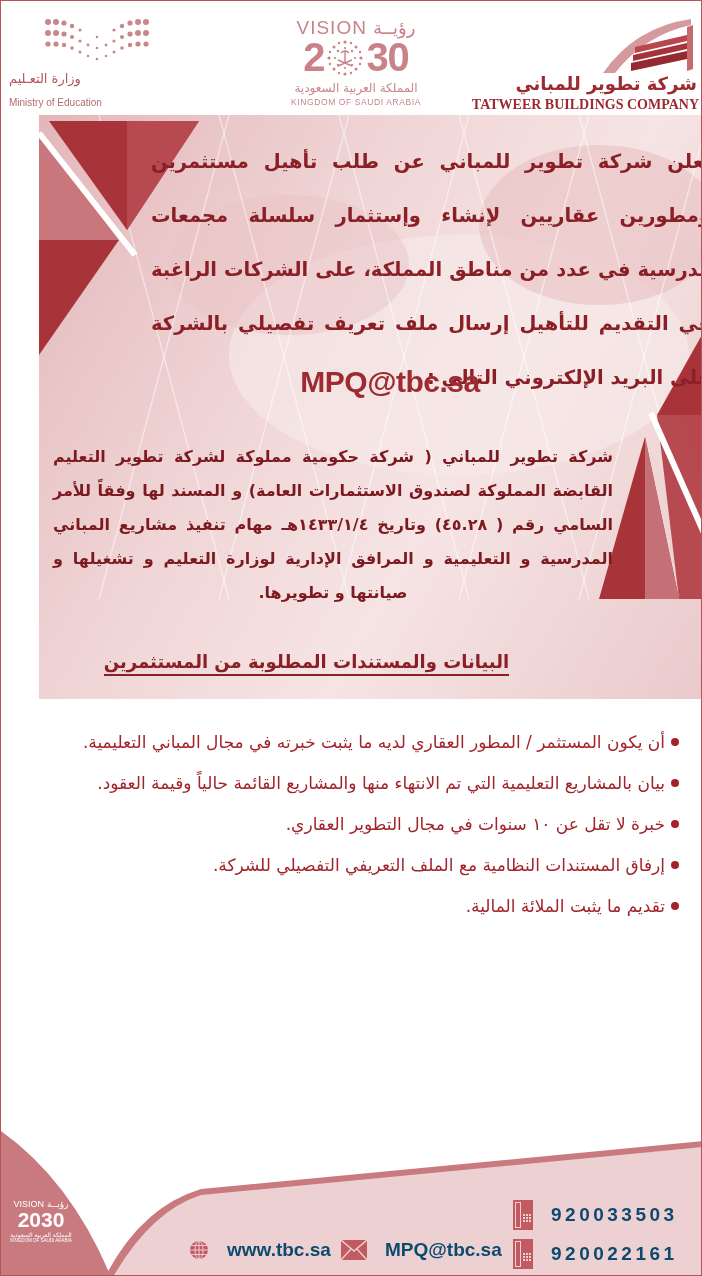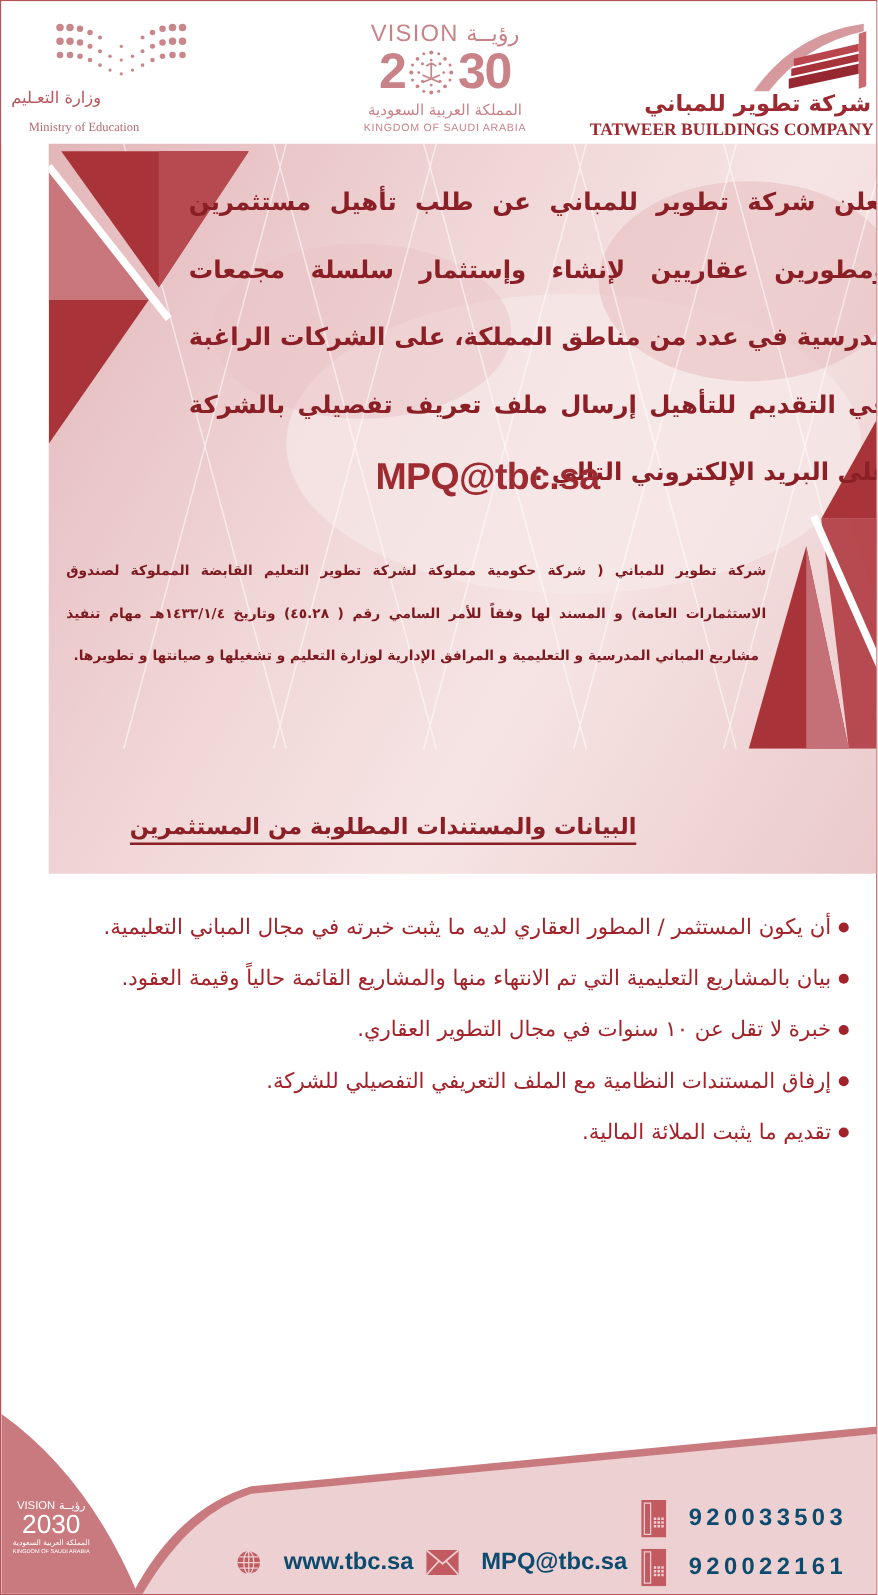--- a/index.html
+++ b/index.html
@@ -5,21 +5,21 @@
   * { box-sizing: border-box; margin: 0; padding: 0; }
   html, body { width: 702px; height: 1276px; background: #ffffff; overflow: hidden; }
   body { font-family: "DejaVu Sans", sans-serif; position: relative; }
   .frame { position: absolute; left: 0; top: 0; width: 702px; height: 1276px; border: 1.5px solid #b8535a; overflow: hidden; background: #fff; }
 
   
   .header { position: absolute; left: 0; top: 0; width: 702px; height: 114px; background: #fff; }
   .logo-moe { position: absolute; left: 6px; top: 12px; width: 150px; height: 100px; }
   .moe-dots { position: absolute; left: 35px; top: 4px; }
   .moe-ar { position: absolute; left: 2px; top: 58px; font-size: 13px; color: #b5545b; direction: rtl; font-family: "DejaVu Sans", sans-serif; }
-  .moe-en { position: absolute; left: 16px; top: 84px; font-size: 10px; color: #b66a6f; font-family: Liberation Serif, serif; }
+  .moe-en { position: absolute; left: 2px; top: 84px; font-size: 10px; color: #b66a6f; font-family: Liberation Sans, sans-serif; }
 
   .logo-vision { position: absolute; left: 270px; top: 12px; width: 170px; height: 100px; text-align: center; }
   .vision-line { position: absolute; left: 0; top: 4px; width: 170px; display: flex; justify-content: center; align-items: baseline; gap: 6px; color: #c98388; }
   .vision-en { font-family: "Liberation Sans", sans-serif; font-size: 19px; letter-spacing: 1px; }
   .vision-ar { font-size: 18px; direction: rtl; }
   .vision-year { position: absolute; left: 0; top: 22px; width: 170px; display: flex; justify-content: center; align-items: center; color: #c98388; font-family: "Liberation Sans", sans-serif; font-weight: bold; font-size: 40px; letter-spacing: -1px; }
   .vision-year .emblem { width: 40px; height: 40px; margin: 0 1px; }
   .vision-kingdom-ar { position: absolute; left: 0; top: 68px; width: 170px; font-size: 12px; color: #c98388; direction: rtl; }
   .vision-kingdom-en { position: absolute; left: 0; top: 84px; width: 170px; font-size: 8.5px; color: #c98388; font-family: "Liberation Sans", sans-serif; letter-spacing: 0.6px; }
 
@@ -27,35 +27,35 @@
   .tatweer-mark { position: absolute; right: 4px; top: 4px; }
   .tatweer-ar { position: absolute; right: 2px; top: 60px; font-size: 18px; color: #9d2a30; direction: rtl; font-weight: bold; white-space: nowrap; }
   .tatweer-en { position: absolute; right: 0; top: 84px; font-size: 14px; color: #9d2a30; font-family: "Liberation Serif", serif; font-weight: bold; white-space: nowrap; }
 
   
   .hero { position: absolute; left: 0; top: 114px; width: 702px; height: 584px;
     background: linear-gradient(120deg, #e3b7ba 0%, #f0d5d6 35%, #f6e4e4 60%, #e9c7c9 100%); overflow: hidden; margin-left: 38px; }
   .hero svg.bg { position: absolute; left: 0; top: 0; }
   .hero-text { position: absolute; right: 30px; top: 20px; width: 560px; direction: rtl; text-align: justify; color: #8a1f26; font-weight: bold; font-size: 19.5px; line-height: 54px; font-family: "DejaVu Sans", sans-serif; }
   .hero-email { position: absolute; left: 0; top: 250px; width: 702px; text-align: center; color: #9e2b31; font-family: "Liberation Sans", sans-serif; font-weight: bold; font-size: 30px; letter-spacing: -0.5px; }
-  .hero-about { position: absolute; right: 128px; top: 325px; width: 560px; direction: rtl; text-align: justify; text-align-last: center; color: #7d1a20; font-weight: bold; font-size: 11px; line-height: 34px; }
+  .hero-about { position: absolute; right: 128px; top: 325px; width: 560px; direction: rtl; text-align: justify; text-align-last: center; color: #7d1a20; font-weight: bold; font-size: 16px; line-height: 34px; }
 
   
   .req-title { position: absolute; left: 0; top: 650px; width: 611px; text-align: center; direction: rtl; color: #8a1f26; font-weight: bold; font-size: 18px; }
   .req-title span { border-bottom: 2px solid #8a1f26; padding-bottom: 2px; }
   .req-list { position: absolute; right: 22px; top: 722px; width: 670px; direction: rtl; list-style: none; }
   .req-list li { position: relative; padding-right: 14px; color: #a3232a; font-size: 17px; line-height: 38px; margin-bottom: 3px; text-align: right; }
   .req-list li .bullet { position: absolute; right: 0; top: 15px; width: 8px; height: 8px; border-radius: 50%; background: #a3232a; }
 
   
   .footer { position: absolute; left: 0; top: 1110px; width: 702px; height: 166px; }
   .footer svg { position: absolute; left: 0; top: 0; }
   .foot-vision { position: absolute; left: 2px; top: 88px; width: 76px; height: 66px; color: #fff; text-align: center; }
   .fv-line { font-size: 9px; font-family: "Liberation Sans", sans-serif; display: flex; justify-content: center; gap: 3px; }
-  .fv-year { font-size: 21px; font-weight: normal; font-family: "Liberation Sans", sans-serif; line-height: 22px; }
+  .fv-year { font-size: 21px; font-weight: bold; font-family: "Liberation Sans", sans-serif; line-height: 22px; }
   .fv-ar { font-size: 6px; direction: rtl; }
   .fv-en { font-size: 4.5px; font-family: "Liberation Sans", sans-serif; }
 
   .contact { position: absolute; display: flex; align-items: center; gap: 18px; color: #0c4a6e; font-family: "Liberation Sans", sans-serif; font-weight: bold; }
   .contact-web { left: 188px; top: 1238px; font-size: 19px; }
   .contact-mail { left: 340px; top: 1238px; font-size: 19px; }
   .contact-phone { left: 512px; font-size: 19px; letter-spacing: 3.5px; }
   .contact-phone.p1 { top: 1199px; }
   .contact-phone.p2 { top: 1238px; }
 </style>

